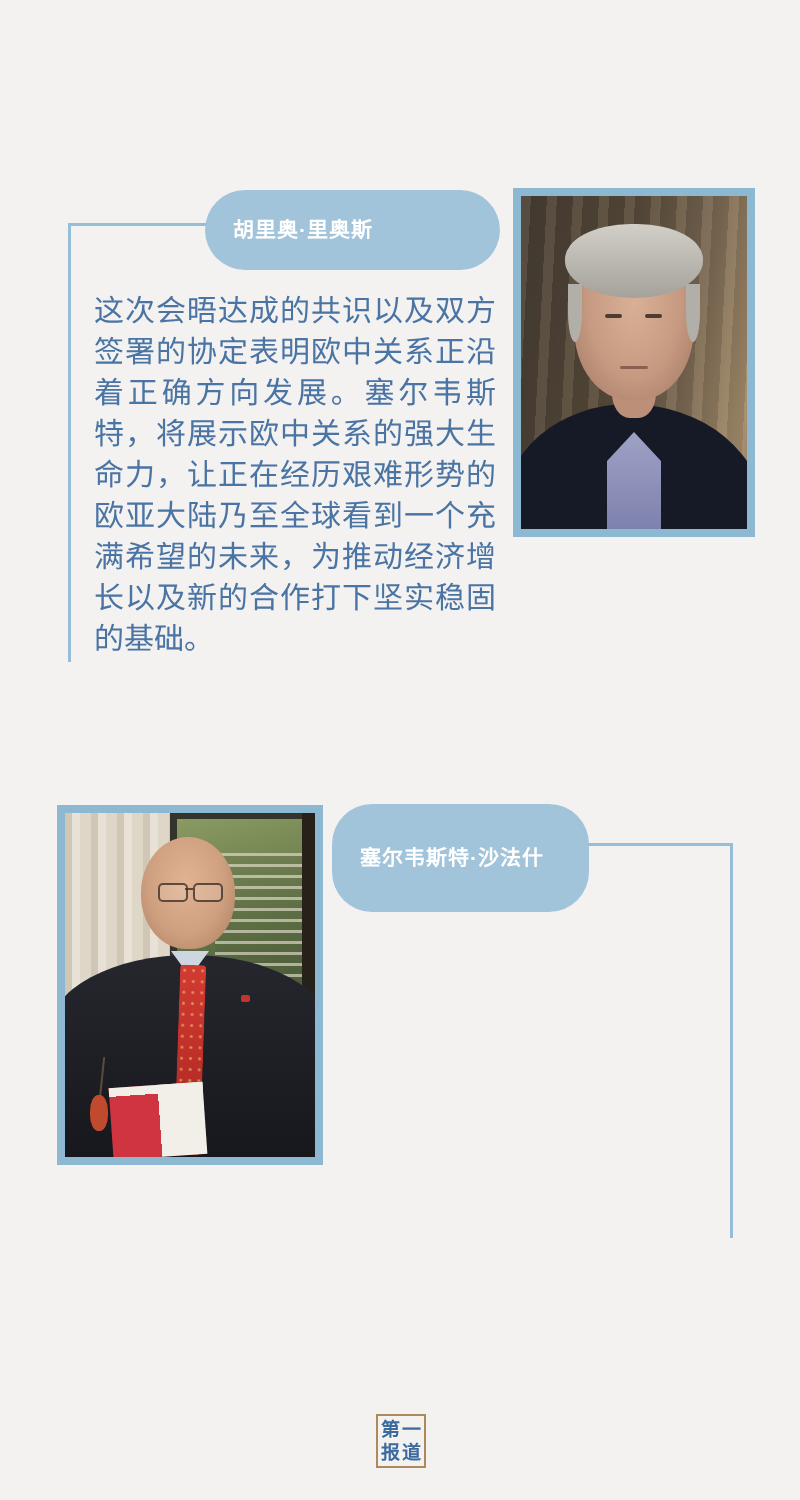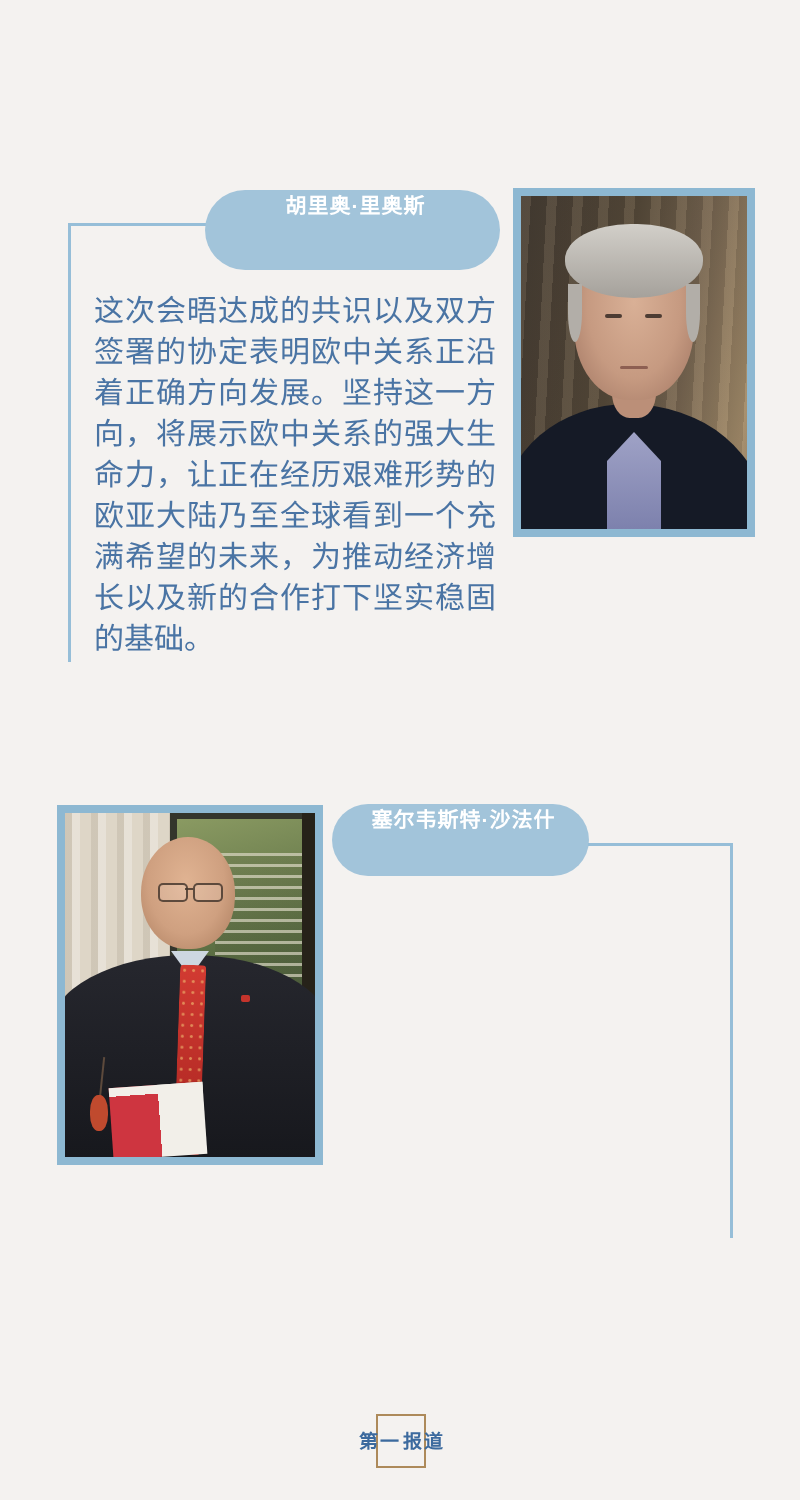--- a/index.html
+++ b/index.html
@@ -7,26 +7,26 @@
     position:relative;width:800px;height:1500px;margin:0 auto;
     background:var(--page-bg,#f4f2f0);overflow:hidden;
     font-family:"Liberation Sans",sans-serif;
   }
   .hline,.vline{position:absolute;background:var(--line-blue,#96bed8);}
 
   
   .badge{
     position:absolute;background:var(--badge-blue,#a2c4da);
     border-radius:40px;color:var(--badge-text,#fff);
-    display:flex;flex-direction:row;justify-content:center;
+    display:flex;flex-direction:column;justify-content:center;
     padding:0 22px 0 28px;box-sizing:border-box;
   }
   .badge div{font-size:21px;font-weight:700;line-height:32px;letter-spacing:1px;white-space:nowrap;}
   .badge-1{left:205px;top:190px;width:295px;height:80px;}
-  .badge-2{left:332px;top:804px;width:257px;height:72px;}
+  .badge-2{left:332px;top:804px;width:257px;height:108px;}
 
   .l1-h{left:68px;top:223px;width:140px;height:3px;}
   .l1-v{left:68px;top:223px;width:3px;height:439px;}
   .l2-h{left:588px;top:843px;width:145px;height:3px;}
   .l2-v{left:730px;top:843px;width:3px;height:395px;}
 
   
   .quote{
     position:absolute;margin:0;
     font-family:"Liberation Serif","DejaVu Serif",serif;
@@ -83,21 +83,21 @@
   .p2-cord{left:36px;top:244px;width:2px;height:42px;background:#5d4a3c;transform:rotate(6deg);}
   .p2-knot{left:25px;top:282px;width:18px;height:36px;background:#c04a2e;border-radius:45%;}
   .p2-flag{left:46px;top:272px;width:94px;height:72px;transform:rotate(-4deg);
     background:linear-gradient(180deg,#f2efe9 0 12%,rgba(0,0,0,0) 12%),linear-gradient(90deg,#ce3540 0 52%,#f2efe9 52%);
     box-shadow:0 0 0 1px rgba(0,0,0,.05);}
 
   
   .logo-box{
     position:absolute;left:376px;top:1414px;width:50px;height:54px;
     border:2px solid var(--logo-gold,#ad8a5a);box-sizing:border-box;
-    display:flex;align-items:center;justify-content:center;
+    display:flex;flex-direction:column;align-items:center;justify-content:center;
     font-family:"Liberation Serif","DejaVu Serif",serif;
     color:var(--logo-blue,#3c6a9e);font-size:19px;line-height:23px;font-weight:700;
   }
   .logo-box span{letter-spacing:2px;margin-left:2px;white-space:nowrap;}
 </style>
 </head>
 <body>
 
 <div class="canvas">
 
@@ -117,21 +117,21 @@
       <div class="p1-face"></div>
       <div class="p1-hair"></div>
       <div class="p1-sideburn-l"></div>
       <div class="p1-sideburn-r"></div>
       <div class="p1-eye-l"></div>
       <div class="p1-eye-r"></div>
       <div class="p1-mouth"></div>
     </div>
   </figure>
 
-  <p class="quote quote-1">这次会晤达成的共识以及双方签署的协定表明欧中关系正沿着正确方向发展。坚持这一方向，将展示欧中关系的强大生命力，让正在经历艰难形势的欧亚大陆乃至全球看到一个充满希望的未来，为推动经济增长以及新的合作打下坚实稳固的基础。</p>
+  <p class="quote quote-1">这次会晤达成的共识以及双方签署的协定表明欧中关系正沿着正确方向发展。塞尔韦斯特，将展示欧中关系的强大生命力，让正在经历艰难形势的欧亚大陆乃至全球看到一个充满希望的未来，为推动经济增长以及新的合作打下坚实稳固的基础。</p>
 
   <div class="badge badge-2">
     <div>塞尔韦斯特·沙法什</div>
   </div>
   <div class="hline l2-h"></div>
   <div class="vline l2-v"></div>
 
   <figure class="photo-frame frame-2">
     <div class="photo">
       <div class="p2-curtain"></div>

